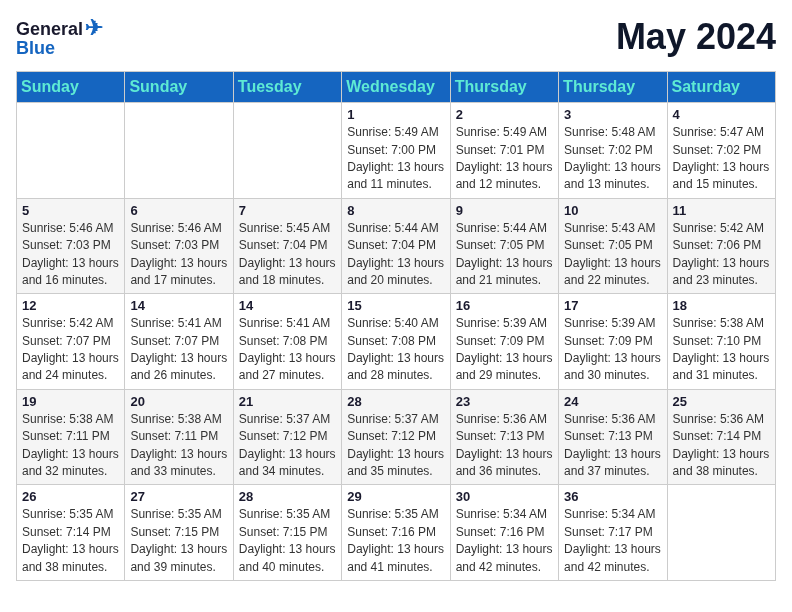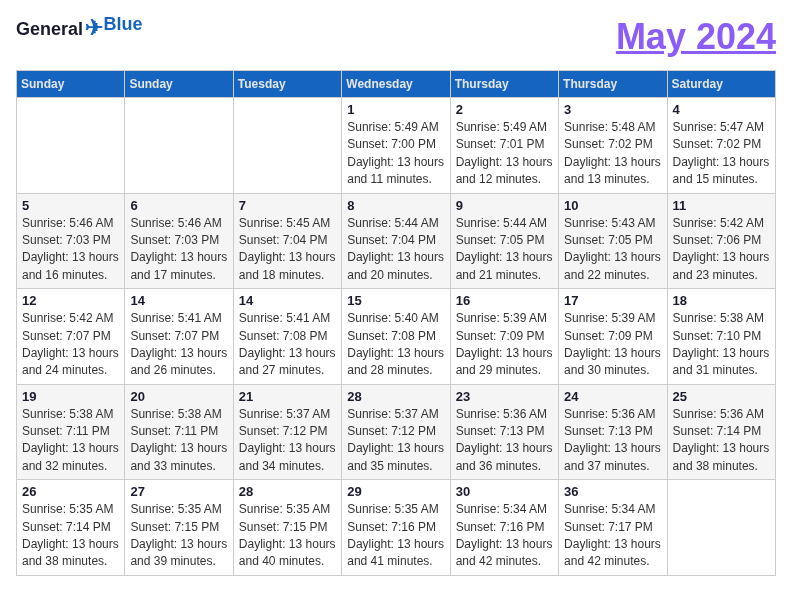--- a/index.html
+++ b/index.html
@@ -11,53 +11,52 @@
       padding: 16px;
     }
     .header {
       display: flex;
       justify-content: space-between;
       align-items: flex-start;
       margin-bottom: 12px;
     }
     .logo {
       display: flex;
-      flex-direction: row;
+      flex-direction: column;
       align-items: flex-start;
     }
     .logo-row {
       display: flex;
       align-items: center;
       gap: 2px;
     }
     .title-block {
       text-align: right;
     }
     .month-title {
       font-size: 36px;
       font-weight: bold;
-      color: #8b5cf6;
-      text-decoration: underline;
+      color: #0f172a;
     }
     .location {
       font-size: 15px;
       color: #333;
     }
     .calendar {
       width: 100%;
       border-collapse: collapse;
       font-size: 11px;
     }
     .calendar thead th {
       background: #1565c0;
-      color: #e5e5e5;
+      color: #5eead4;
       padding: 6px 4px;
       text-align: left;
       border: 1px solid #ccc;
-      font-size: 12px;
+      font-size: 16px;
     }
     .calendar tbody td {
       border: 1px solid #ccc;
       vertical-align: top;
       padding: 4px 5px;
       width: calc(100% / 7);
       min-height: 80px;
       background: #fff;
     }
     .calendar tbody tr:nth-child(even) td {

